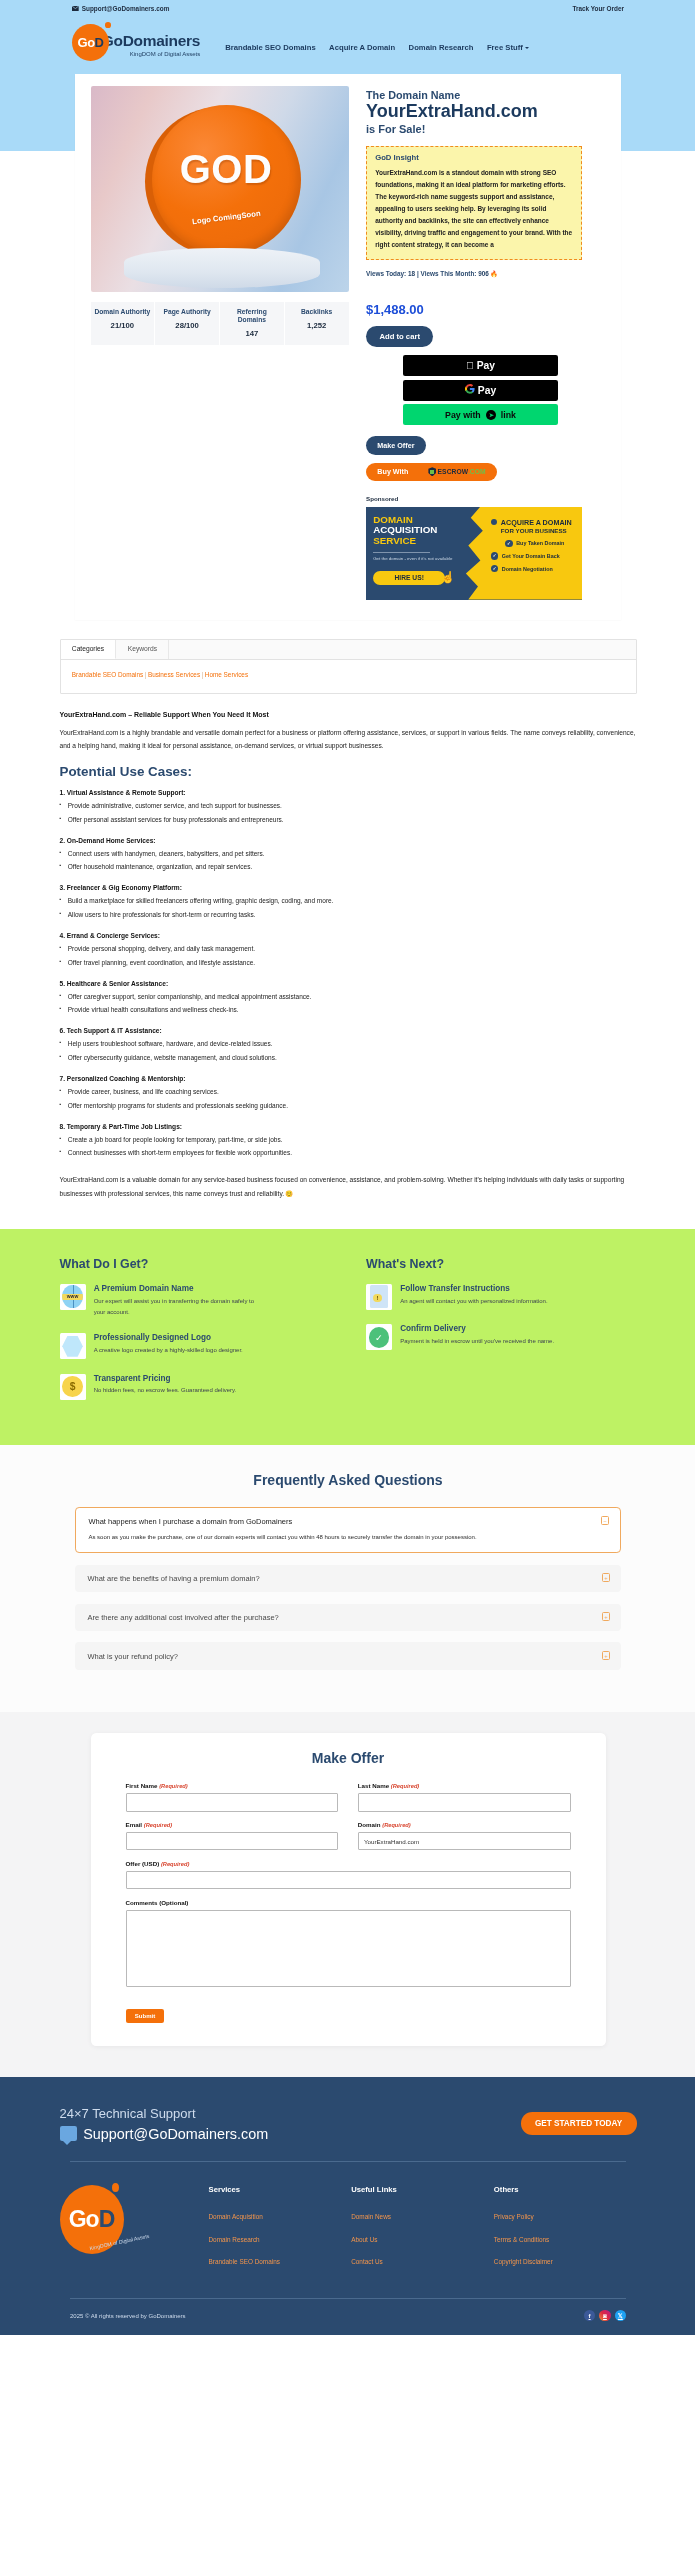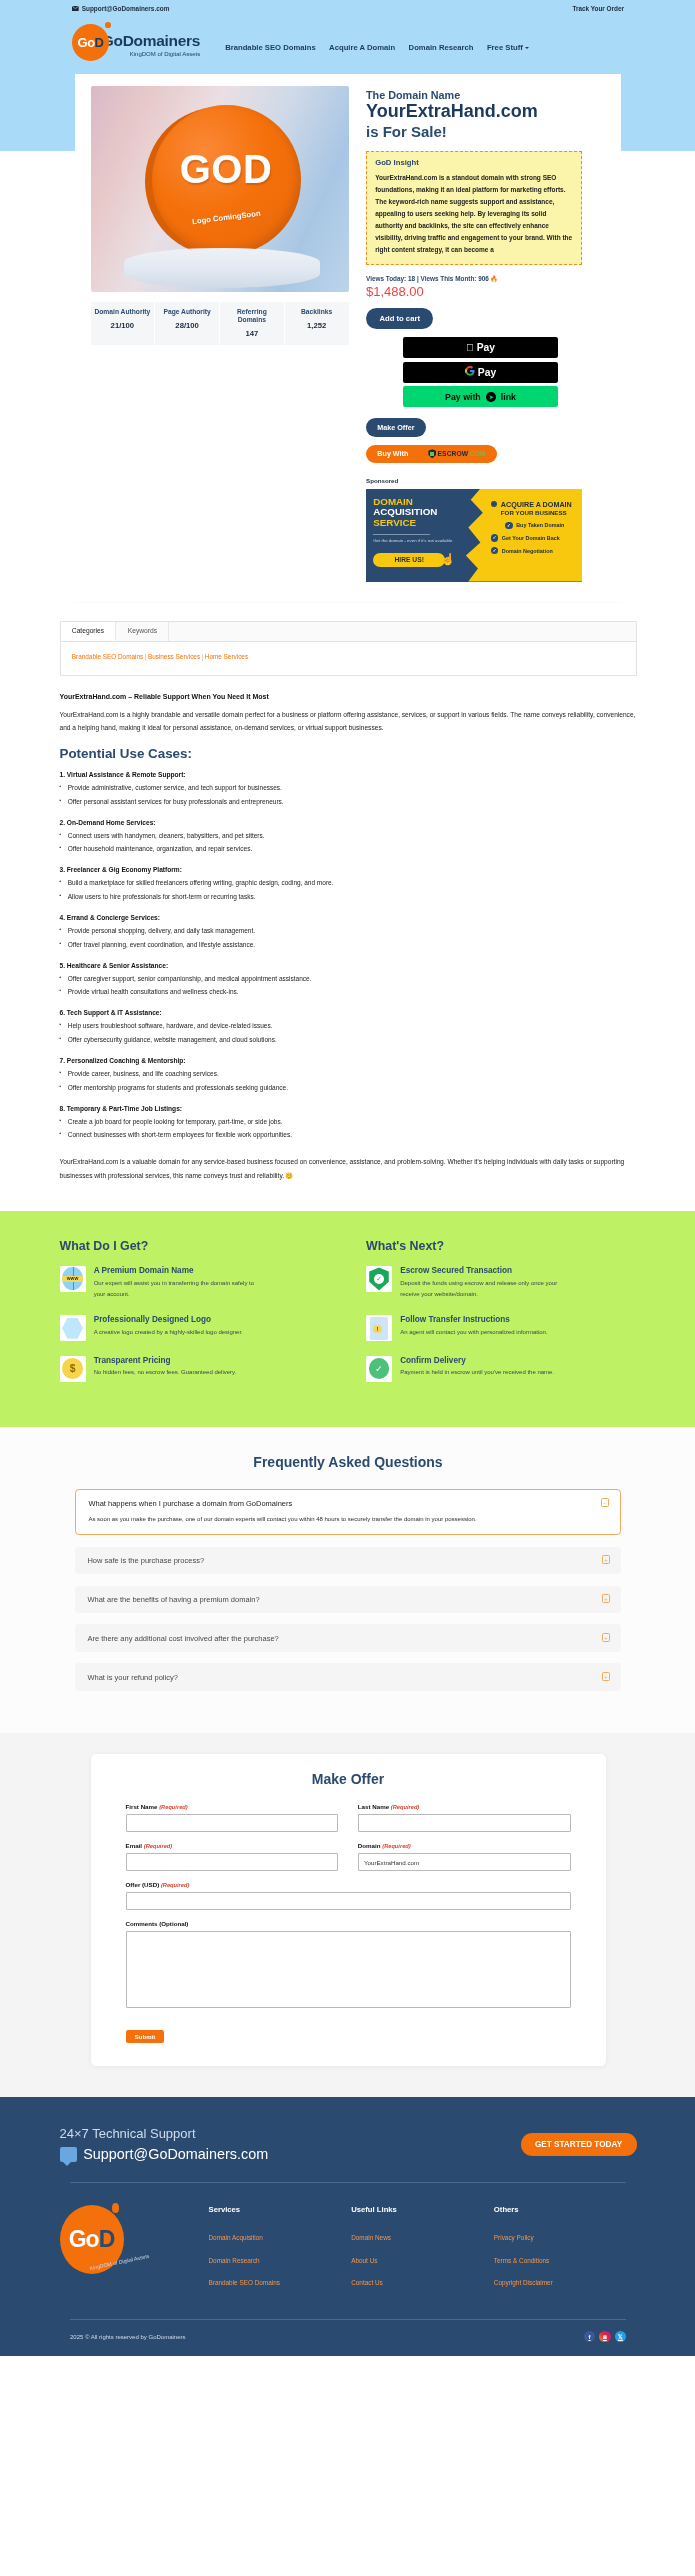--- a/index.html
+++ b/index.html
@@ -118,35 +118,35 @@
     flex: 1; background: #f5f6f8; text-align: center; padding: 6.2px 2.1px 7.2px 2.1px;
     border-right: 1.5px solid #ffffff;
   }
   .metric:last-child { border-right: none; }
   .metric-label { font-size: 6.7px; font-weight: 700; color: #2b4a6f; line-height: 1.2; }
   .metric-value { font-size: 7.7px; font-weight: 800; color: #1b2a3d; margin-top: 5.2px; }
 
   .p-right { flex: 1; padding-top: 2.1px; }
   .dn-label { font-size: 10.8px; color: #2b4a6f; font-weight: 700; }
   .dn-name { font-size: 18px; font-weight: 800; color: #1c3a5e; line-height: 1.08; word-break: break-all; margin-top: 1.5px;}
-  .dn-sale { font-size: 15px; color: #2b4a6f; font-weight: 600; margin-top: 1px; }
+  .dn-sale { font-size: 11px; color: #2b4a6f; font-weight: 600; margin-top: 1px; }
 
   .insight {
     margin-top: 11.3px;
     background: #fbf5ab;
     border: 1px dashed #f08b1d;
     padding: 6.7px 8.2px 8.2px 8.2px;
     max-width: 216px;
   }
   .insight h4 { font-size: 7.7px; color: #2b4a6f; font-weight: 700; margin-bottom: 4.1px; }
   .insight p { font-size: 6.5px; line-height: 1.85; color: #222; font-weight: 600; }
 
   .views { margin-top: 10.3px; font-size: 6.4px; color: #2b4a6f; font-weight: 600; }
   .views b { color: #1c3a5e; }
-  .price { margin-top: 1px; font-size: 13px; font-weight: 400; color: #ef4444; }
+  .price { margin-top: 24px; font-size: 13px; font-weight: 700; color: #1d4ed8; }
 
   .btn-add {
     margin-top: 9.3px; display: inline-block;
     background: #2b4a6f; color: #fff; border: none;
     border-radius: 15.5px; padding: 5.7px 13.4px; font-size: 7.7px; font-weight: 700;
     cursor: pointer; font-family: "Liberation Sans", sans-serif;
   }
   .paystack { margin-top: 8.2px; width: 155px; margin-left: 37px; }
   .pay-btn {
     display: flex; align-items: center; justify-content: center; gap: 3.1px;
@@ -607,31 +607,20 @@
           <div>
             <div class="feat-h">Transparent Pricing</div>
             <div class="feat-p">No hidden fees, no escrow fees. Guaranteed delivery.</div>
           </div>
         </div>
       </div>
 
       <div class="col">
         <div class="col-h">What's Next?</div>
 
-        <div class="feat">
-          <div class="feat-ico">
-              <div class="ico-shield">
-                <i>✓</i>
-              </div>
-            </div>
-          <div>
-            <div class="feat-h">Escrow Secured Transaction</div>
-            <div class="feat-p">Deposit the funds using escrow and release only once your receive your website/domain.</div>
-          </div>
-        </div>
 
         <div class="feat">
           <div class="feat-ico">
               <div class="ico-doc">
                 <i>!</i>
               </div>
             </div>
           <div>
             <div class="feat-h">Follow Transfer Instructions</div>
             <div class="feat-p">An agent will contact you with personalized information.</div>
@@ -654,24 +643,20 @@
   <div class="faq-section">
     <div class="faq-title">Frequently Asked Questions</div>
     <div class="faq-list">
 
       <div class="faq-item open">
         <div class="faq-q">What happens when I purchase a domain from GoDomainers</div>
         <div class="faq-a">As soon as you make the purchase, one of our domain experts will contact you within 48 hours to securely transfer the domain in your possession.</div>
         <div class="faq-toggle">−</div>
       </div>
 
-      <div class="faq-item">
-        <div class="faq-q">How safe is the purchase process?</div>
-        <div class="faq-toggle">+</div>
-      </div>
 
       <div class="faq-item">
         <div class="faq-q">What are the benefits of having a premium domain?</div>
         <div class="faq-toggle">+</div>
       </div>
 
       <div class="faq-item">
         <div class="faq-q">Are there any additional cost involved after the purchase?</div>
         <div class="faq-toggle">+</div>
       </div>

